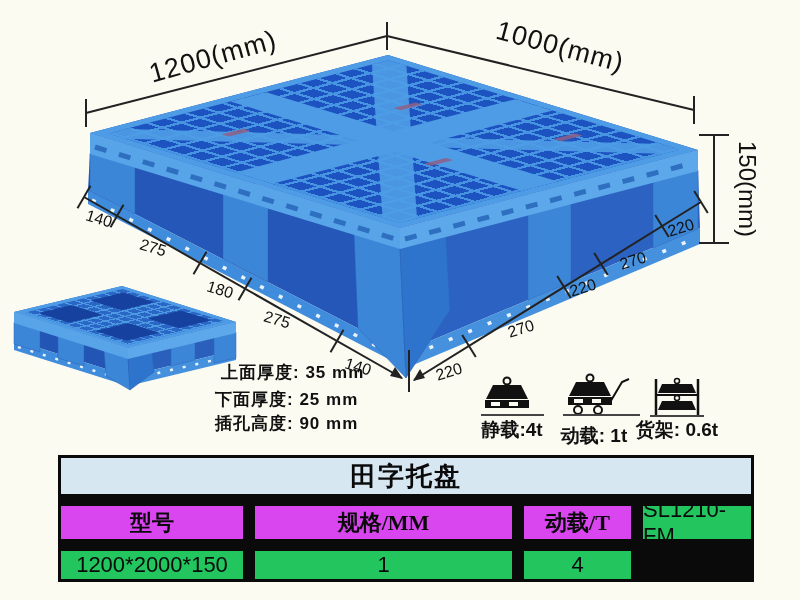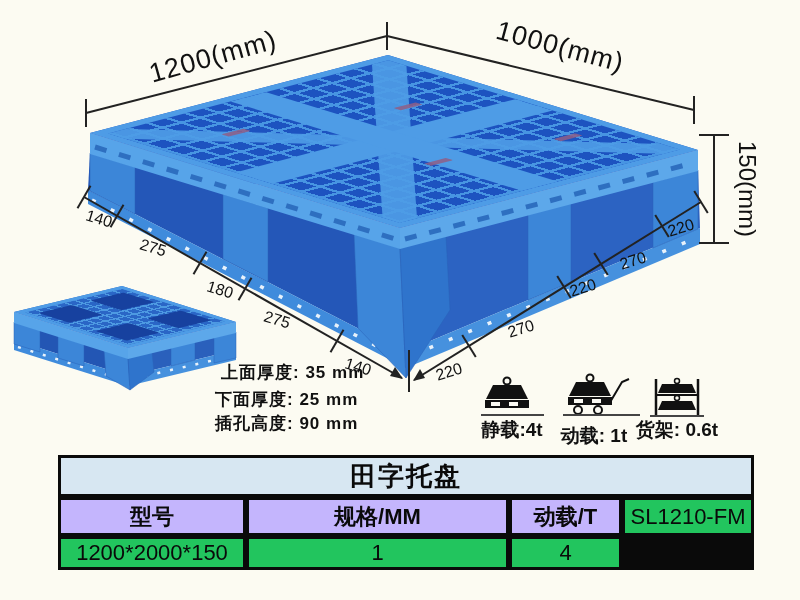--- a/index.html
+++ b/index.html
@@ -41,26 +41,26 @@
   .dimL { font-size:27px; letter-spacing:1px; }
   .chain { font-size:16px; }
   .note { font-size:17px; font-weight:700; letter-spacing:1px; }
   .load-lbl { font-size:19px; font-weight:700; }
   .ctr { transform:translate(-50%,-50%); }
 
   
   .spec-table {
     position:absolute; left:58px; top:455px; width:696px;
     display:grid; grid-template-columns:182px 257px 107px 1fr;
-    grid-template-rows:36px 33px 28px; gap:6px;
+    grid-template-rows:36px 33px 28px; gap:12px;
     background:#0a0a0a; border:3px solid #0a0a0a;
   }
   .spec-table > div { display:flex; align-items:center; justify-content:center; color:#0a0a0a; }
   .t-title { grid-column:1/-1; background:#d7e7f2; font-size:26px; font-weight:700; letter-spacing:2px; }
-  .t-head  { background:#c4b5fd; font-size:22px; font-weight:700; }
+  .t-head  { background:#d946ef; font-size:22px; font-weight:700;font-family:Liberation Serif, serif; }
   .t-cell  { background:#22c55e; font-size:22px; }
 </style>
 </head>
 <body>
 
 <div class="stage">
 
   <svg class="art" width="800" height="600" viewBox="0 0 800 600">
 
     <g>

